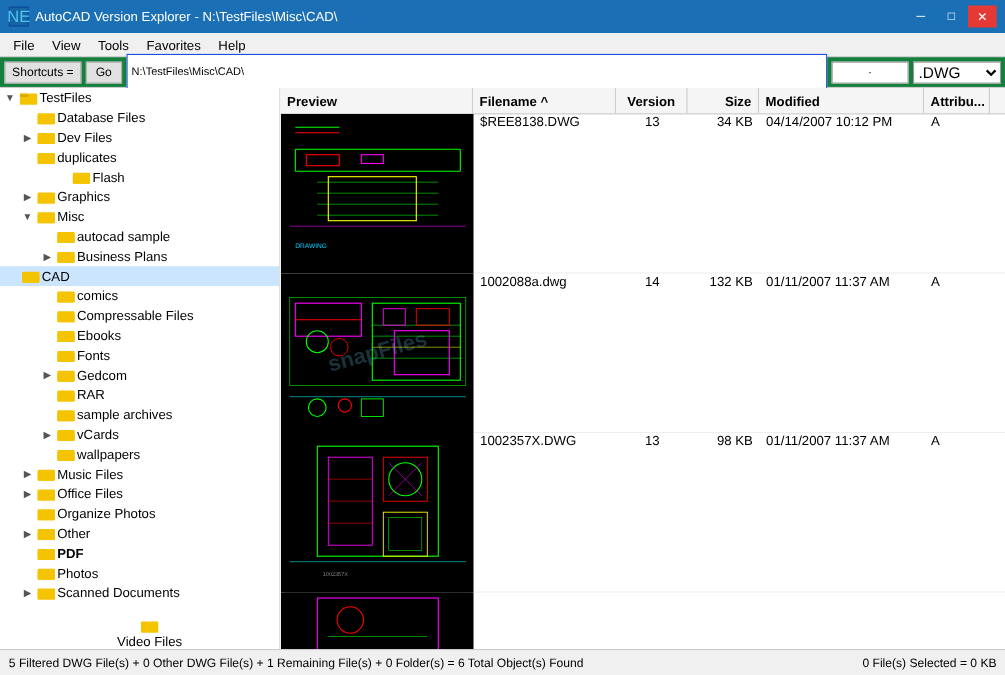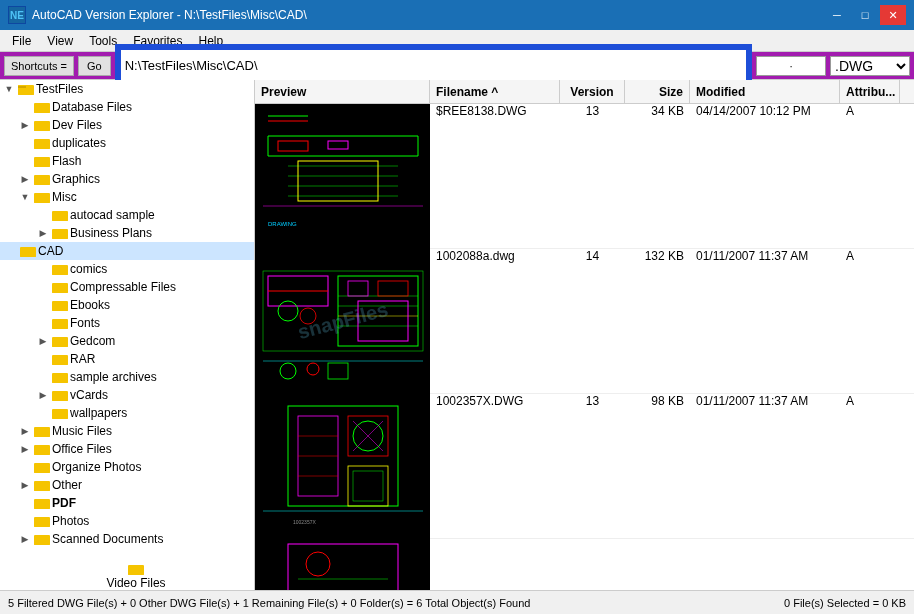--- a/index.html
+++ b/index.html
@@ -34,21 +34,21 @@
       border-bottom: 1px solid #ccc;
     }
     .menu-item {
       padding: 2px 8px;
       cursor: pointer;
       font-size: 12px;
     }
 
     
     .address-bar {
-      background: #a21caf;
+      background: #15803d;
       height: 28px;
       display: flex;
       align-items: center;
       padding: 2px 4px;
       border-bottom: 1px solid #ccc;
       gap: 4px;
     }
     .shortcuts-btn {
       background: #e1e1e1;
       border: 1px solid #aaa;
@@ -61,23 +61,23 @@
       background: #e1e1e1;
       border: 1px solid #aaa;
       padding: 1px 8px;
       font-size: 11px;
       cursor: pointer;
       height: 20px;
     }
     .address-input {
       flex: 1;
       height: 20px;
-      border: 6px solid #1d4ed8;
+      border: 1px solid #1d4ed8;
       padding: 16px 4px;
-      font-size: 13px;
+      font-size: 10px;
       background: white;
     }
     .filter-input {
       width: 70px;
       height: 20px;
       border: 1px solid #999;
       padding: 0 4px;
       font-size: 11px;
       background: white;
       text-align: center;
@@ -226,21 +226,21 @@
     .content-body::-webkit-scrollbar { width: 12px; height: 12px; }
     .content-body::-webkit-scrollbar-track { background: #f0f0f0; }
     .content-body::-webkit-scrollbar-thumb { background: #bbb; border: 1px solid #999; }
   </style>
 </head>
 <body>
 
 <div class="title-bar">
   <div class="title-bar-left">
     <div class="app-icon">
-      <span style="color:#4fc3f7;font-weight:bold;font-size:10px;">NE</span>
+      <span style="color:#4fc3f7;font-weight:normal;font-size:15px;">NE</span>
     </div>
     <span class="title-text">AutoCAD Version Explorer - N:\TestFiles\Misc\CAD\</span>
   </div>
   <div class="title-controls">
     <button class="title-btn minimize">─</button>
     <button class="title-btn maximize">□</button>
     <button class="title-btn close">✕</button>
   </div>
 </div>
 
@@ -307,21 +307,21 @@
       <span class="tree-expand" style="width:14px;"></span>
       <span class="folder-icon">
         <svg viewBox="0 0 16 14">
             <rect x="0" y="3" width="16" height="10" rx="1" fill="#f5c400"></rect>
             <rect x="0" y="5" width="16" height="8" rx="1" fill="#f5c400"></rect>
           </svg>
       </span>
       <span class="tree-label">duplicates</span>
     </div>
 
-    <div class="tree-item" style="padding-left:18px;">
+    <div class="tree-item" style="padding-left:18px;margin-left:32px;">
       <span class="tree-expand" style="width:14px;"></span>
       <span class="folder-icon">
         <svg viewBox="0 0 16 14">
             <rect x="0" y="3" width="16" height="10" rx="1" fill="#f5c400"></rect>
             <rect x="0" y="5" width="16" height="8" rx="1" fill="#f5c400"></rect>
           </svg>
       </span>
       <span class="tree-label">Flash</span>
     </div>
 

